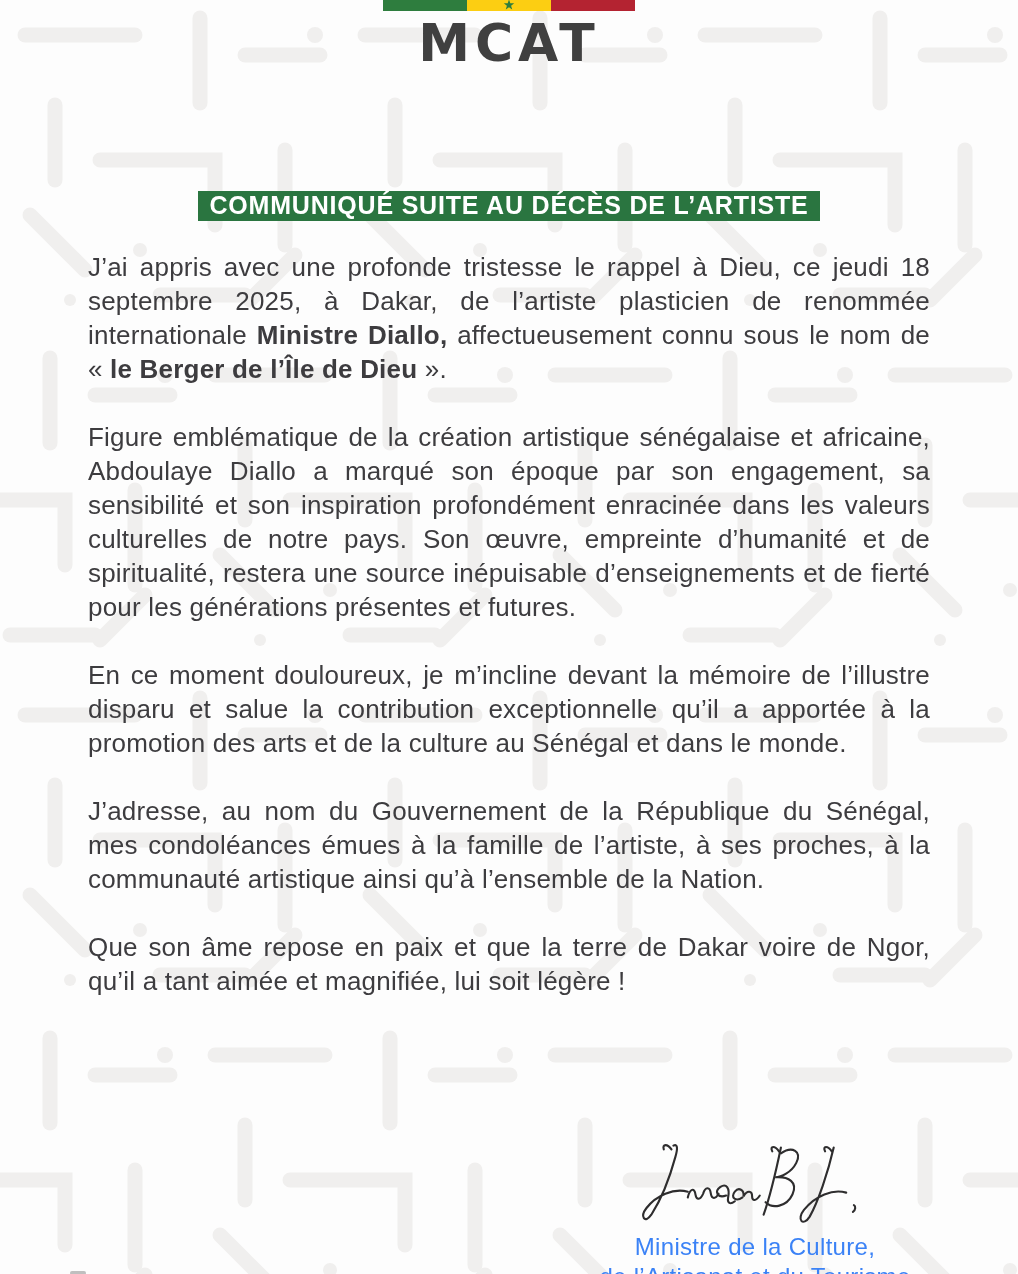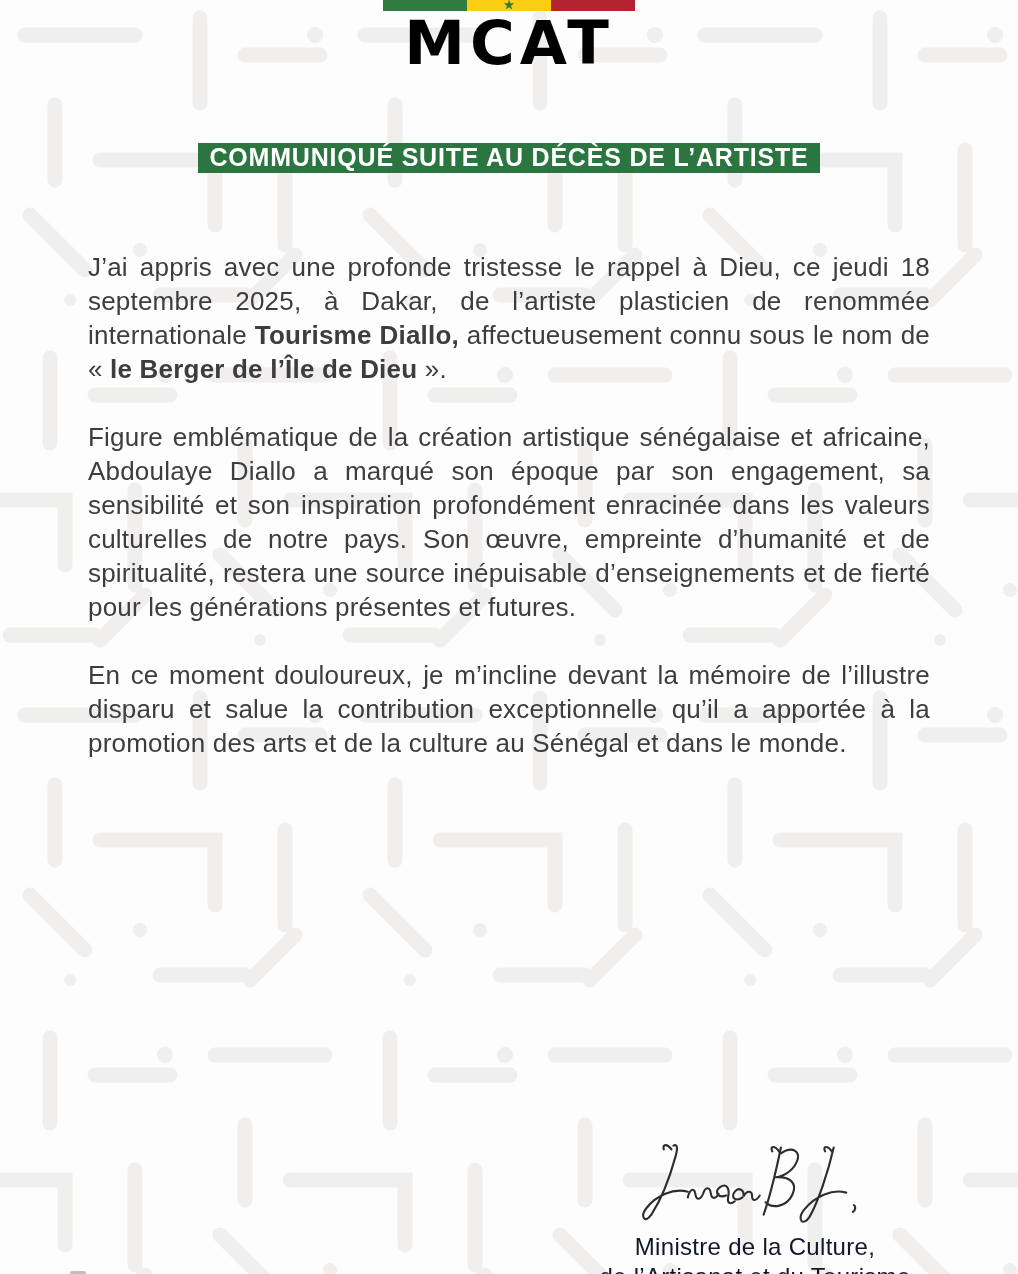--- a/index.html
+++ b/index.html
@@ -11,45 +11,46 @@
   .page { position: relative; width: 1018px; height: 1274px; overflow: hidden; }
 
   .bg-pattern { position: absolute; left: 0; top: 0; width: 1018px; height: 1274px; }
 
   .flag { position: absolute; left: 383px; top: 0; width: 252px; height: 11px; display: block; }
 
   .logo {
     position: absolute; left: 0; top: 4px; width: 100%;
     text-align: center;
     font-family: "DejaVu Sans", sans-serif;
-    font-weight: 900; font-size: 61px; line-height: 78px;
-    letter-spacing: 5px; color: #000000;
+    font-weight: 900; font-size: 52px; line-height: 78px;
+    letter-spacing: 5px; color: #404040;
   }
 
   .banner { position: absolute; left: 0; top: 143px; width: 100%; text-align: center; }
   .banner-row { display: block; line-height: 0; margin-bottom: 3px; }
   .banner-box {
     display: inline-block;
     background: #2a7540; color: #ffffff;
     font-weight: 700; font-size: 25px; line-height: 27px;
     letter-spacing: 0.8px; padding: 1px 12px 2px 12px;
     white-space: nowrap;
+    margin-top: 48px;
   }
 
   .content {
     position: absolute; left: 88px; top: 250px; width: 842px;
     color: #3d3c3f; font-size: 26px; line-height: 34px;
     text-align: justify; letter-spacing: 0.2px;
   }
   .content p { margin: 0 0 34px 0; }
   .content .b { font-weight: 700; }
 
   .sig-block { position: absolute; left: 595px; top: 1136px; width: 320px; text-align: center; }
   .signature { display: block; margin: 0 auto; width: 250px; height: 96px; }
-  .sig-title { font-size: 24px; line-height: 30px; color: #0f172a; letter-spacing: 0.3px; }
+  .sig-title { font-size: 24px; line-height: 30px; color: #3b82f6; letter-spacing: 0.3px; }
 
   .corner-mark {
     position: absolute; left: 70px; top: 1271px; width: 16px; height: 4px;
     background: #a9a9a9; border-radius: 2px; opacity: 0.75;
   }
 </style>
 </head>
 <body>
 
 <div class="page">
@@ -96,23 +97,25 @@
 
   <div class="logo">MCAT</div>
 
   <div class="banner">
     <div class="banner-row">
       <span class="banner-box">COMMUNIQUÉ SUITE AU DÉCÈS DE L’ARTISTE</span>
     </div>
   </div>
 
   <div class="content">
-    <p><span>J’ai appris avec une profonde tristesse le rappel à Dieu, ce jeudi 18 septembre 2025, à Dakar, de l’artiste plasticien de renommée internationale </span><span class="b">Tourisme Diallo,</span><span> affectueusement connu sous le nom de « </span><span class="b">le Berger de l’Île de Dieu</span><span> ».</span></p>
+    <p><span>J’ai appris avec une profonde tristesse le rappel à Dieu, ce jeudi 18 septembre 2025, à Dakar, de l’artiste plasticien de renommée internationale </span><span class="b">Ministre Diallo,</span><span> affectueusement connu sous le nom de « </span><span class="b">le Berger de l’Île de Dieu</span><span> ».</span></p>
     <p><span>Figure emblématique de la création artistique sénégalaise et africaine, Abdoulaye Diallo a marqué son époque par son engagement, sa sensibilité et son inspiration profondément enracinée dans les valeurs culturelles de notre pays. Son œuvre, empreinte d’humanité et de spiritualité, restera une source inépuisable d’enseignements et de fierté pour les générations présentes et futures.</span></p>
     <p><span>En ce moment douloureux, je m’incline devant la mémoire de l’illustre disparu et salue la contribution exceptionnelle qu’il a apportée à la promotion des arts et de la culture au Sénégal et dans le monde.</span></p>
+    <p><span>J’adresse, au nom du Gouvernement de la République du Sénégal, mes condoléances émues à la famille de l’artiste, à ses proches, à la communauté artistique ainsi qu’à l’ensemble de la Nation.</span></p>
+    <p><span>Que son âme repose en paix et que la terre de Dakar voire de Ngor, qu’il a tant aimée et magnifiée, lui soit légère !</span></p>
   </div>
 
   <div class="sig-block">
     <svg class="signature" viewBox="0 0 250 100" aria-label="Amadou BA">
       <g stroke="#2e2d2e" stroke-width="2.2" fill="none" stroke-linecap="round">
 
         <path d="M38,14 C34,8 28,8 30,14"></path>
         <path d="M40,10 C44,8 45,12 42,22 C36,44 26,68 17,82 C10,92 5,84 12,75 C22,62 40,54 55,58"></path>
 
         <path d="M55,64 c2,-9 7,-11 8,-3 c1,6 5,6 8,-1 c2,-7 7,-8 8,0 c1,6 5,6 8,0"></path>

